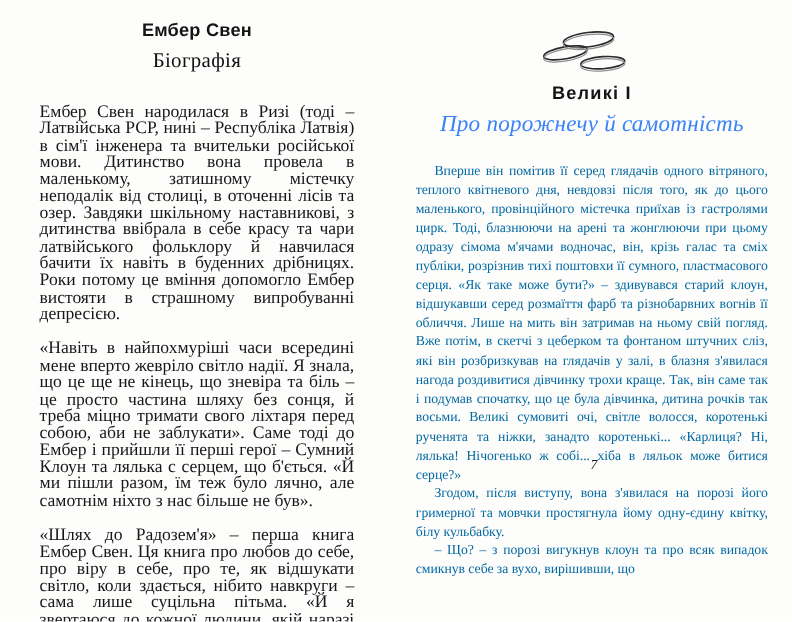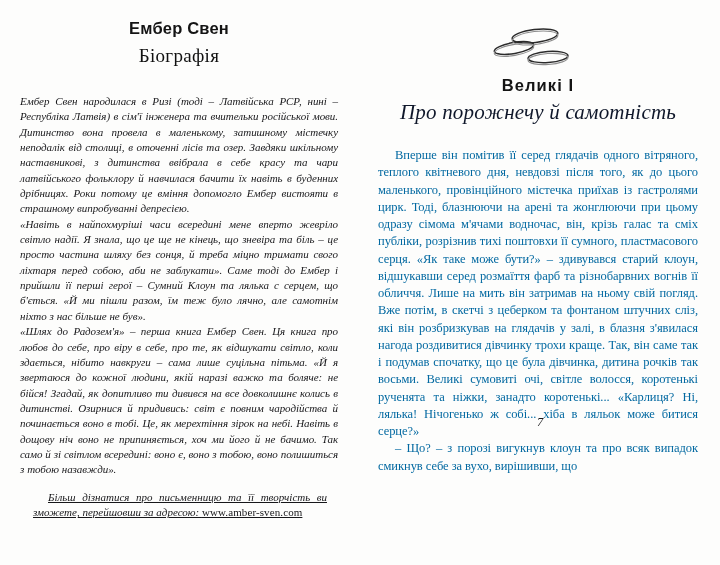--- a/index.html
+++ b/index.html
@@ -51,24 +51,23 @@
     font-family: "Liberation Serif", serif;
     font-size: 19px;
     font-weight: 400;
     letter-spacing: .3px;
     color: #111111;
   }
   .bio-body {
     margin-top: 27px;
   }
   .bio-body p {
-    margin: 0;
+    margin: 16px;
     text-align: justify;
-    font-style: italic;
-    font-size: 11px;
+    font-size: 16px;
     line-height: 15.35px;
     letter-spacing: -0.05px;
     word-spacing: .2px;
     color: #17171a;
     text-indent: 0;
   }
   .bio-body p.cont {
     text-indent: 0;
   }
   .bio-note {
@@ -105,21 +104,21 @@
     color: #141414;
   }
   .chapter-title {
     margin-top: 5px;
     text-align: center;
     font-family: "Liberation Serif", serif;
     font-style: italic;
     font-size: 21px;
     font-weight: 400;
     letter-spacing: .2px;
-    color: #0f172a;
+    color: #3b82f6;
   }
   .chapter-body {
     margin-top: 22px;
   }
   .chapter-body p {
     margin: 0;
     text-align: justify;
     font-size: 12.5px;
     line-height: 17.25px;
     text-indent: 17px;
@@ -174,20 +173,21 @@
         <ellipse cx="66" cy="35" rx="20" ry="5.5" transform="rotate(-4 66 35)"></ellipse>
       </g>
     </svg>
 
     <div class="chapter-label">Великі I</div>
 
     <div class="chapter-title">Про порожнечу й самотність</div>
 
     <div class="chapter-body">
       <p>Вперше він помітив її серед глядачів одного вітряного, теплого квітневого дня, невдовзі після того, як до цього маленького, провінційного містечка приїхав із гастролями цирк. Тоді, блазнюючи на арені та жонглюючи при цьому одразу сімома м'ячами водночас, він, крізь галас та сміх публіки, розрізнив тихі поштовхи її сумного, пластмасового серця. «Як таке може бути?» – здивувався старий клоун, відшукавши серед розмаїття фарб та різнобарвних вогнів її обличчя. Лише на мить він затримав на ньому свій погляд. Вже потім, в скетчі з цеберком та фонтаном штучних сліз, які він розбризкував на глядачів у залі, в блазня з'явилася нагода роздивитися дівчинку трохи краще. Так, він саме так і подумав спочатку, що це була дівчинка, дитина рочків так восьми. Великі сумовиті очі, світле волосся, коротенькі рученята та ніжки, занадто коротенькі... «Карлиця? Ні, лялька! Нічогенько ж собі... хіба в ляльок може битися серце?»</p>
+      <p>Згодом, після виступу, вона з'явилася на порозі його гримерної та мовчки простягнула йому одну-єдину квітку, білу кульбабку.</p>
       <p>– Що? – з порозі вигукнув клоун та про всяк випадок смикнув себе за вухо, вирішивши, що</p>
     </div>
 
     <div class="page-number">7</div>
 
   </div>
 
 </div>
 
 </body></html>

